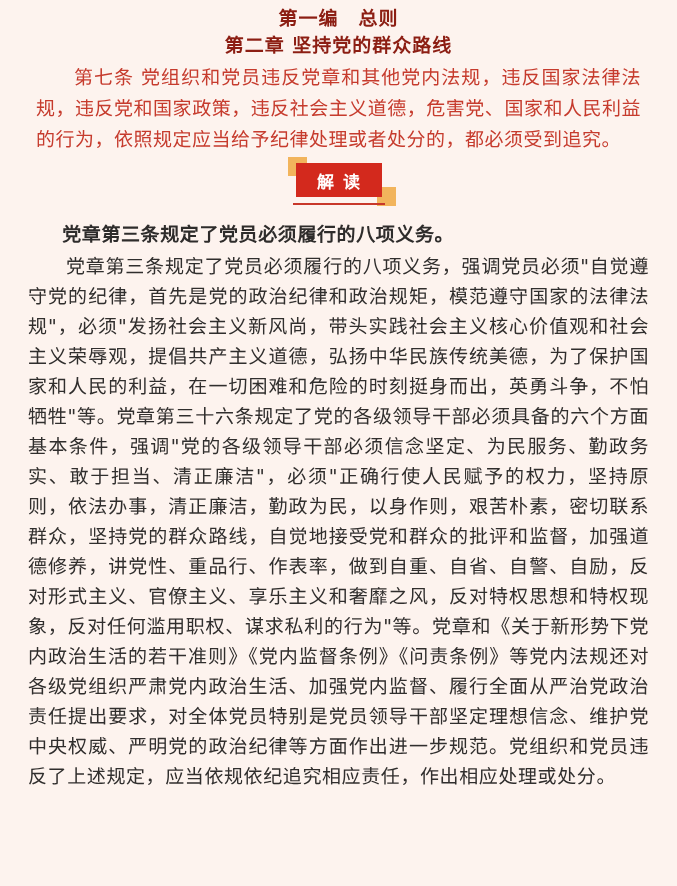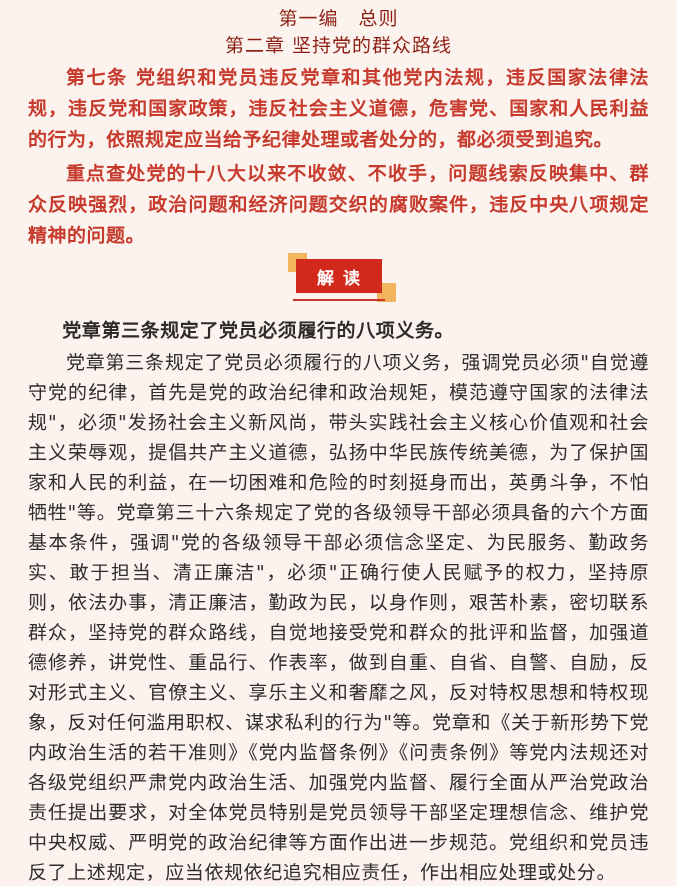--- a/index.html
+++ b/index.html
@@ -12,29 +12,29 @@
   }
   *{box-sizing:border-box;}
   html,body{margin:0;padding:0;}
   body{
     width:677px;height:886px;overflow:hidden;
     background:var(--bg);
     font-family:"DejaVu Sans","Liberation Sans",sans-serif;
   }
   .page{padding:5px 28px 0;}
   .part-title,.chapter-title{
-    margin:0;text-align:center;font-weight:normal;
+    margin:0;text-align:center;font-weight:bold;
     font-size:19px;line-height:26px;color:var(--title-red);
     letter-spacing:1px;
   }
   .chapter-title{line-height:28px;}
   .red-para{
-    margin:3px 0 0;color:var(--body-red);
+    margin:3px 8px 0;color:var(--body-red);
     font-size:19px;line-height:31px;letter-spacing:0.5px;
-    text-indent:2em;text-align:justify;font-weight:bold;
+    text-indent:2em;text-align:justify;
   }
   .badge-block{position:relative;height:48px;margin-top:8px;}
   .sq{position:absolute;width:19px;height:19px;background:var(--accent-yellow);z-index:1;}
   .sq-tl{left:calc(50% - 51px);top:-6px;}
   .sq-br{left:calc(50% + 38px);top:24px;}
   .badge-rect{
     position:absolute;left:calc(50% - 43px);top:0;
     width:86px;height:34px;background:var(--badge-red);z-index:2;
     display:flex;align-items:center;justify-content:center;
   }
@@ -61,21 +61,20 @@
 <body>
 
 <main class="page">
 
   <h1 class="part-title">第一编　总则</h1>
 
   <h2 class="chapter-title">第二章 坚持党的群众路线</h2>
 
   <p class="red-para">第七条 党组织和党员违反党章和其他党内法规，违反国家法律法规，违反党和国家政策，违反社会主义道德，危害党、国家和人民利益的行为，依照规定应当给予纪律处理或者处分的，都必须受到追究。</p>
 
-  <p class="red-para">重点查处党的十八大以来不收敛、不收手，问题线索反映集中、群众反映强烈，政治问题和经济问题交织的腐败案件，违反中央八项规定精神的问题。</p>
 
   <div class="badge-block">
     <i class="sq sq-tl"></i>
     <i class="sq sq-br"></i>
     <div class="badge-rect">
       <span>解读</span>
     </div>
     <i class="badge-line"></i>
   </div>
 

